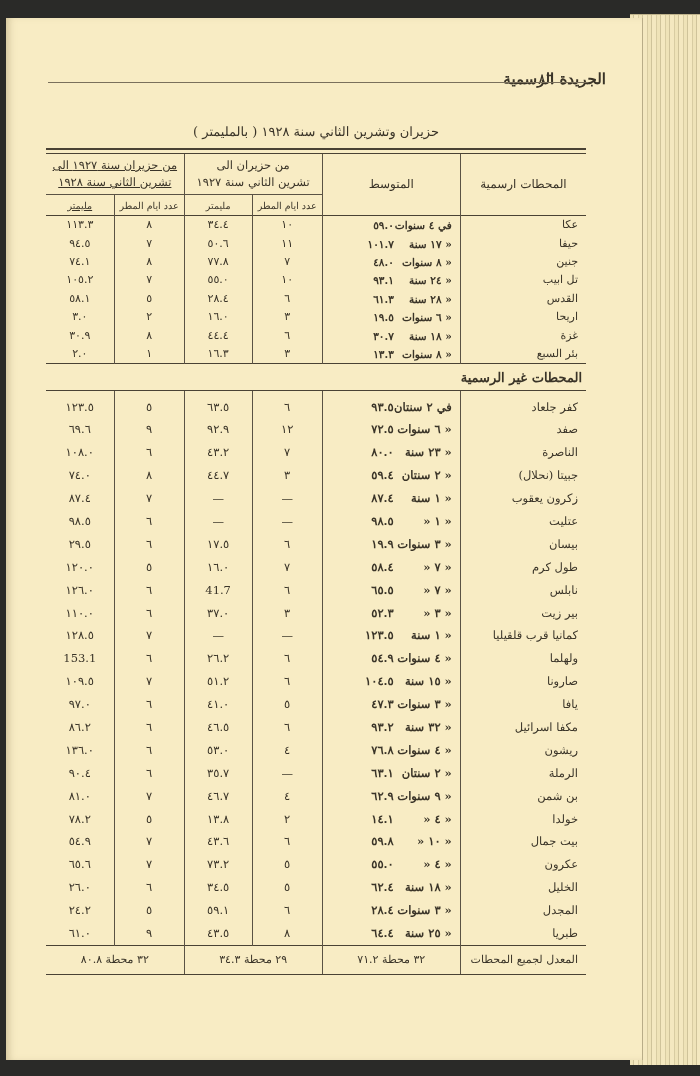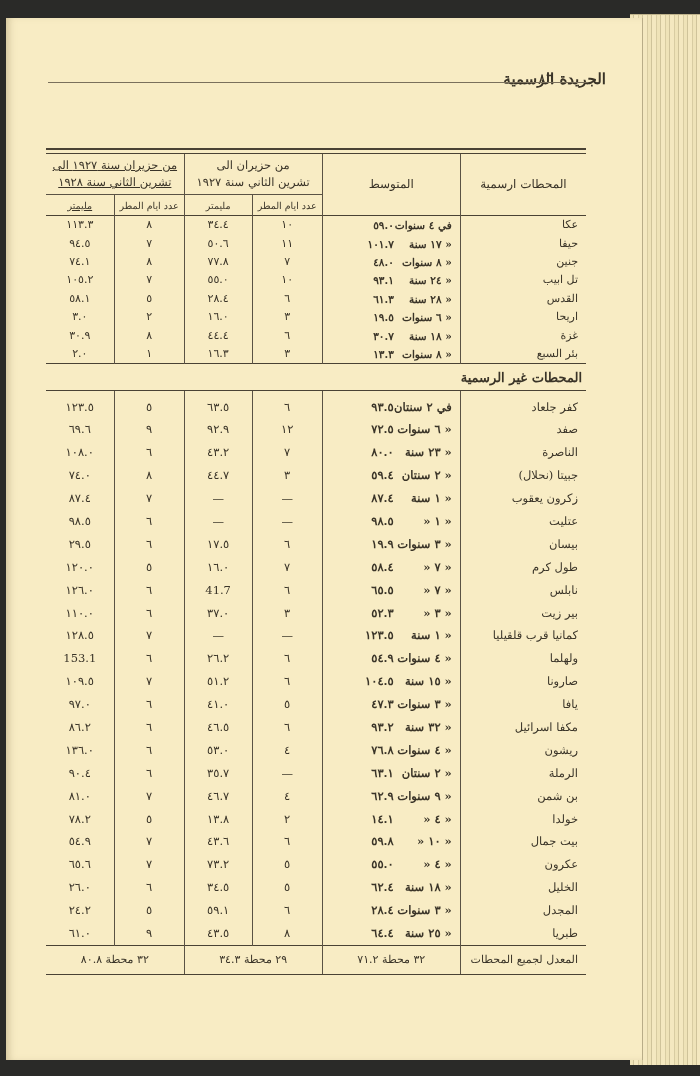--- a/index.html
+++ b/index.html
@@ -56,20 +56,21 @@
 </style>
 </head>
 <body>
 
 <div class="edges"></div>
 
 <div class="page">
   <div class="abs page-num">٨٦</div>
   <div class="abs journal-title">الجريدة الرسمية</div>
   <div class="abs rule-head"></div>
+  <div class="abs title-2">حزيران وتشرين الثاني سنة ١٩٢٨ ( بالمليمتر )</div>
 
   <div class="abs tbl">
     <div class="dbl-top"></div>
     <table>
       <colgroup>
         <col class="c-station">
           <col class="c-avg">
           <col class="c-n">
           <col class="c-m">
           <col class="c-n">

